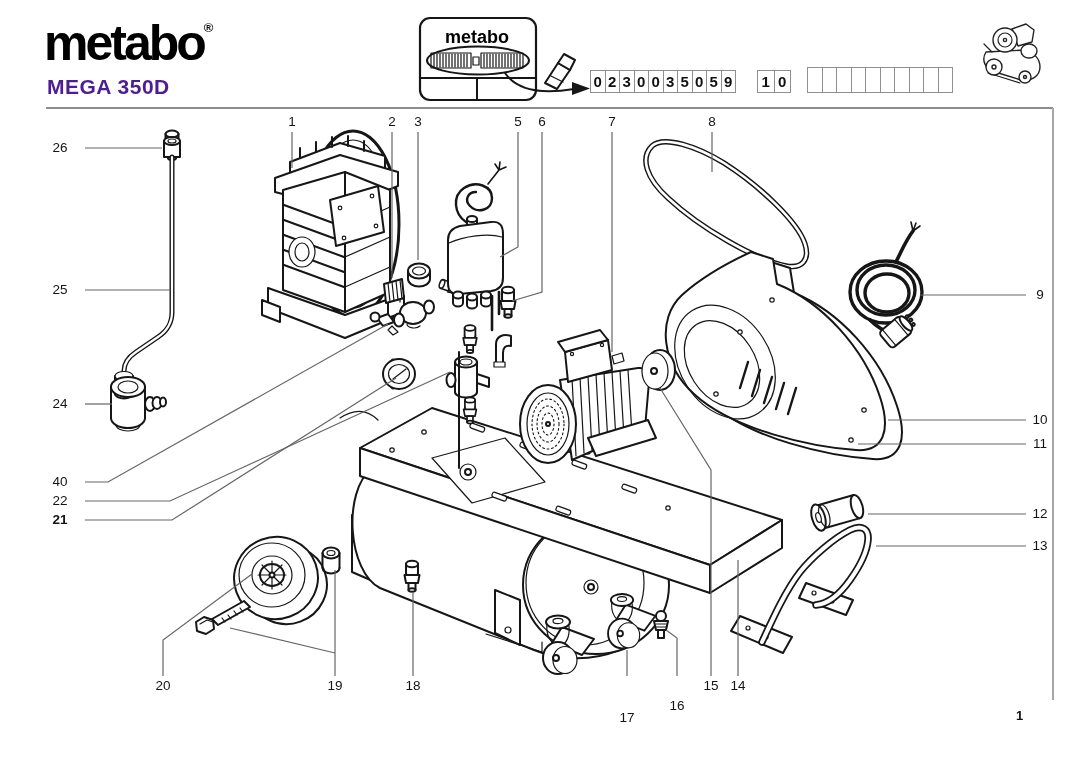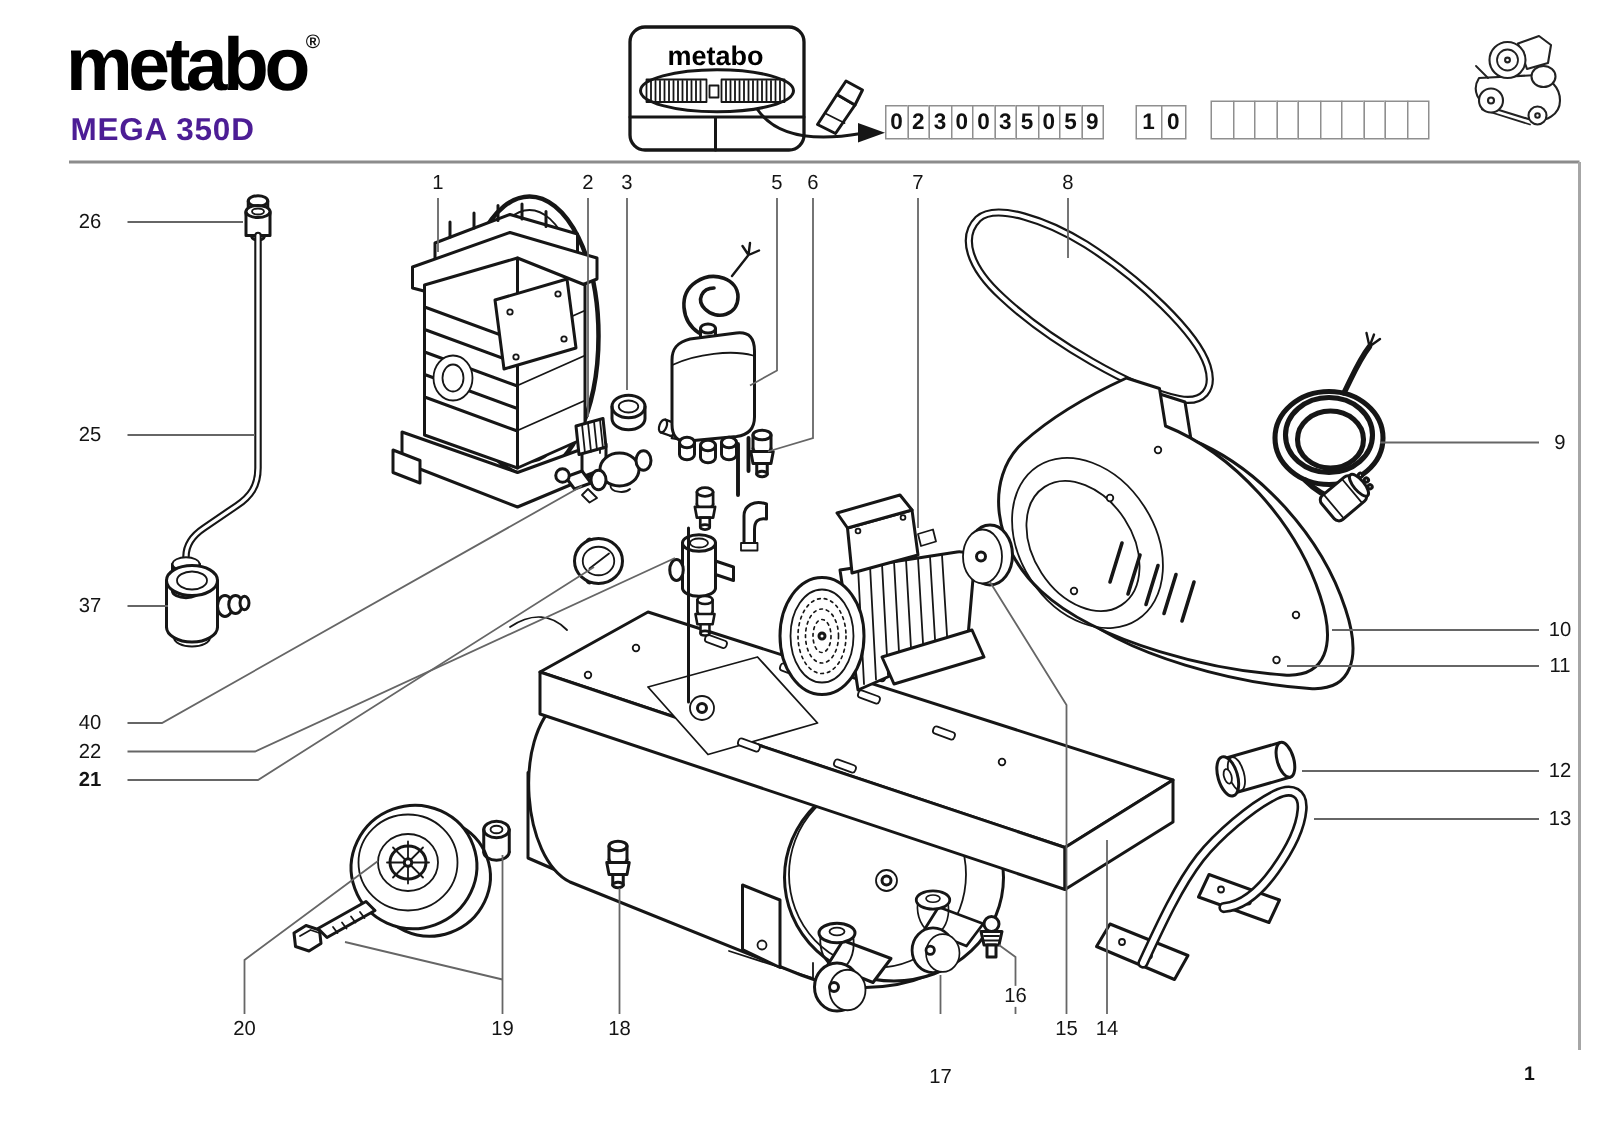--- a/index.html
+++ b/index.html
@@ -400,29 +400,29 @@
     <span class="callout" style="left: 542px; top: 122px;">6</span>
     <span class="callout" style="left: 612px; top: 122px;">7</span>
     <span class="callout" style="left: 712px; top: 122px;">8</span>
     <span class="callout" style="left: 1040px; top: 295px;">9</span>
     <span class="callout" style="left: 1040px; top: 420px;">10</span>
     <span class="callout" style="left: 1040px; top: 444px;">11</span>
     <span class="callout" style="left: 1040px; top: 514px;">12</span>
     <span class="callout" style="left: 1040px; top: 546px;">13</span>
     <span class="callout" style="left: 738px; top: 686px;">14</span>
     <span class="callout" style="left: 711px; top: 686px;">15</span>
-    <span class="callout" style="left: 677px; top: 664px;">16</span>
+    <span class="callout" style="left: 677px; top: 706px;">16</span>
     <span class="callout" style="left: 627px; top: 718px;">17</span>
     <span class="callout" style="left: 413px; top: 686px;">18</span>
     <span class="callout" style="left: 335px; top: 686px;">19</span>
     <span class="callout" style="left: 163px; top: 686px;">20</span>
     <span class="callout" style="left: 60px; top: 520px; font-weight: bold;">21</span>
     <span class="callout" style="left: 60px; top: 501px; text-align: right;">22</span>
     <span class="callout" style="left: 60px; top: 482px;">40</span>
-    <span class="callout" style="left: 60px; top: 404px;">37</span>
+    <span class="callout" style="left: 60px; top: 404px;">24</span>
     <span class="callout" style="left: 60px; top: 290px;">25</span>
     <span class="callout" style="left: 60px; top: 148px;">26</span>
   </div>
 
 <div class="logo-wrap">
   <span class="logo">metabo</span><span class="logo-reg">®</span>
 </div>
 <div class="model">MEGA 350D</div>
 
 <div class="rule-top"></div>

